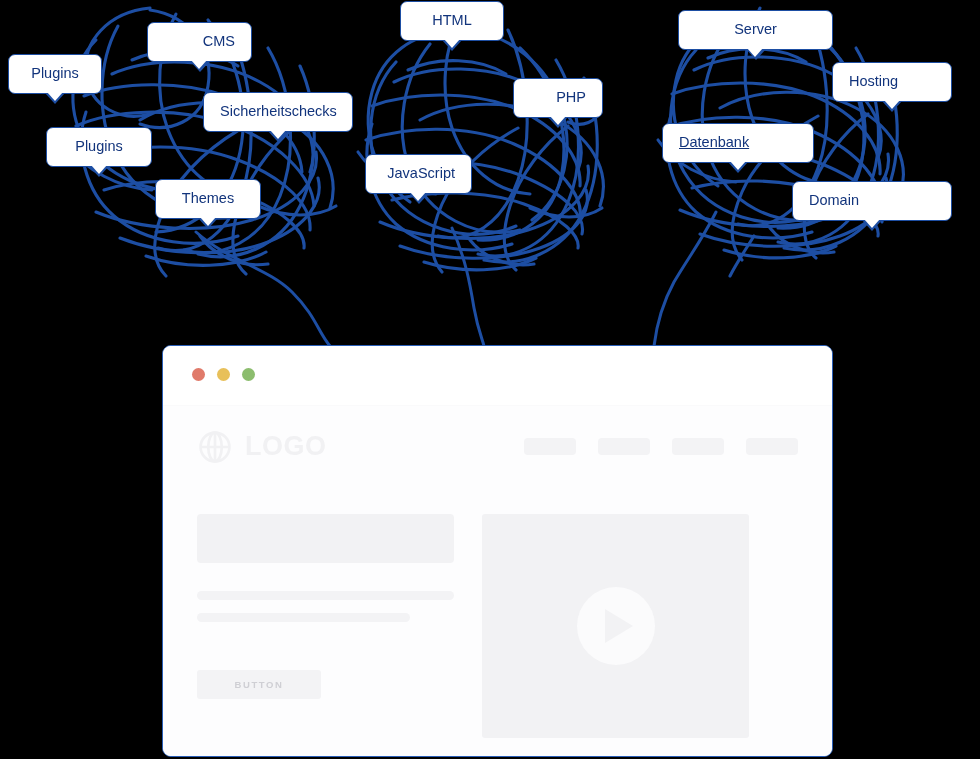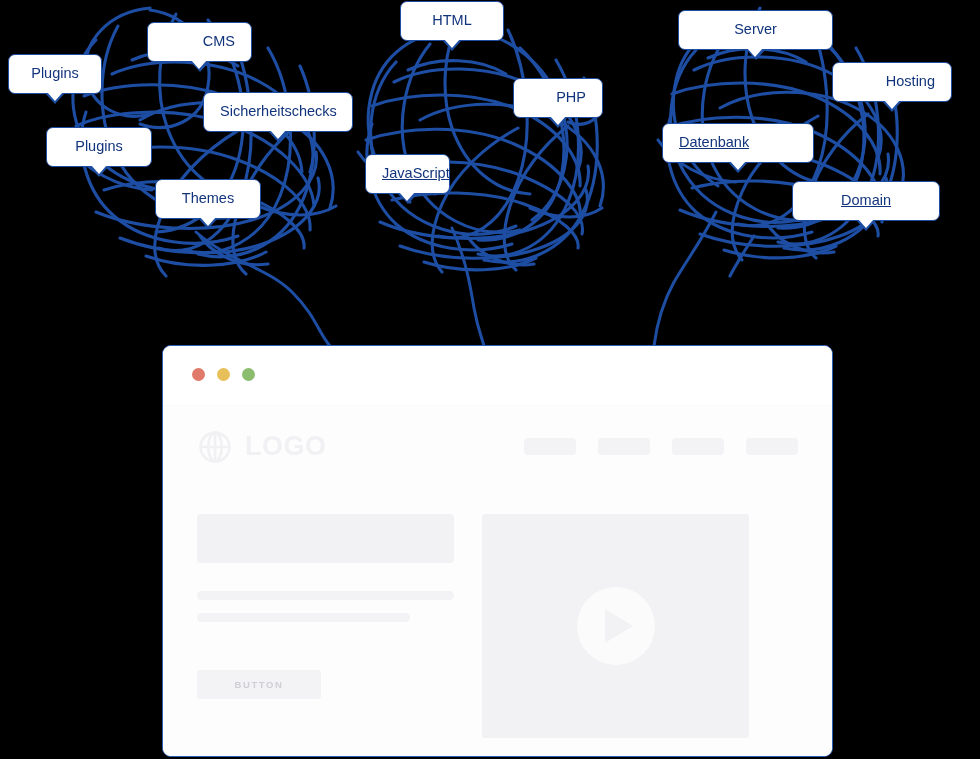--- a/index.html
+++ b/index.html
@@ -199,25 +199,25 @@
   </svg>
 
   <div id="labels">
       <div class="label" style="left: 8px; top: 54px; width: 94px; text-align: center;"><span>Plugins</span><span class="tri-b"></span><span class="tri-f"></span></div>
       <div class="label" style="left: 147px; top: 22px; width: 105px; text-align: right;"><span>CMS</span><span class="tri-b"></span><span class="tri-f"></span></div>
       <div class="label" style="left: 203px; top: 92px; width: 150px; text-align: center;"><span>Sicherheitschecks</span><span class="tri-b"></span><span class="tri-f"></span></div>
       <div class="label" style="left: 46px; top: 127px; width: 106px; text-align: center;"><span>Plugins</span><span class="tri-b"></span><span class="tri-f"></span></div>
       <div class="label" style="left: 155px; top: 179px; width: 106px; text-align: center;"><span>Themes</span><span class="tri-b"></span><span class="tri-f"></span></div>
       <div class="label" style="left: 400px; top: 1px; width: 104px; text-align: center;"><span>HTML</span><span class="tri-b"></span><span class="tri-f"></span></div>
       <div class="label" style="left: 513px; top: 78px; width: 90px; text-align: right;"><span>PHP</span><span class="tri-b"></span><span class="tri-f"></span></div>
-      <div class="label" style="left: 365px; top: 154px; width: 85px; text-align: right; text-decoration: underline;"><span>JavaScript</span><span class="tri-b"></span><span class="tri-f"></span></div>
+      <div class="label" style="left: 365px; top: 154px; width: 107px; text-align: right;"><span>JavaScript</span><span class="tri-b"></span><span class="tri-f"></span></div>
       <div class="label" style="left: 678px; top: 10px; width: 155px; text-align: center;"><span>Server</span><span class="tri-b"></span><span class="tri-f"></span></div>
-      <div class="label" style="left: 832px; top: 62px; width: 120px; text-align: right;"><span>Hosting</span><span class="tri-b"></span><span class="tri-f"></span></div>
+      <div class="label" style="left: 832px; top: 62px; width: 120px; text-align: left;"><span>Hosting</span><span class="tri-b"></span><span class="tri-f"></span></div>
       <div class="label" style="left: 662px; top: 123px; width: 152px; text-align: left; text-decoration: underline;"><span>Datenbank</span><span class="tri-b"></span><span class="tri-f"></span></div>
-      <div class="label" style="left: 792px; top: 181px; width: 148px; text-align: center; text-decoration: underline;"><span>Domain</span><span class="tri-b"></span><span class="tri-f"></span></div>
+      <div class="label" style="left: 792px; top: 181px; width: 160px; "><span>Domain</span><span class="tri-b"></span><span class="tri-f"></span></div>
     </div>
 
   <div id="browser">
 
     <div id="titlebar">
       <div class="dots">
         <span class="dot" style="background: rgb(224, 122, 106);"></span>
         <span class="dot" style="background: rgb(232, 192, 90);"></span>
         <span class="dot" style="background: rgb(140, 189, 110);"></span>
       </div>

